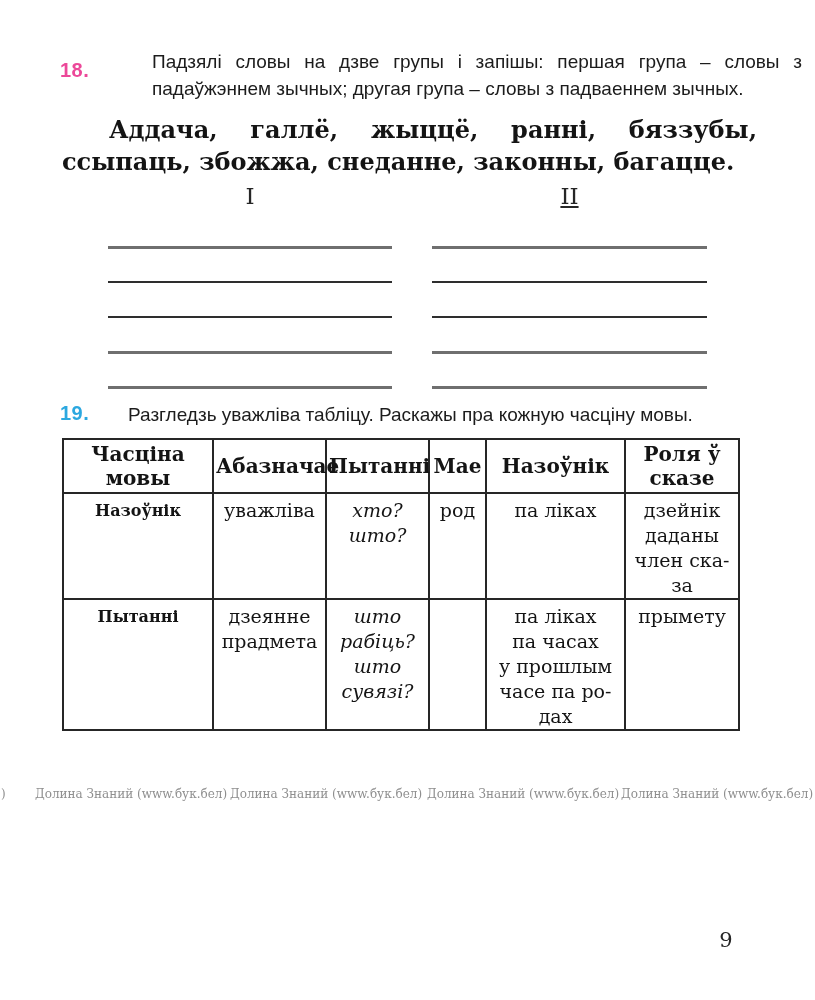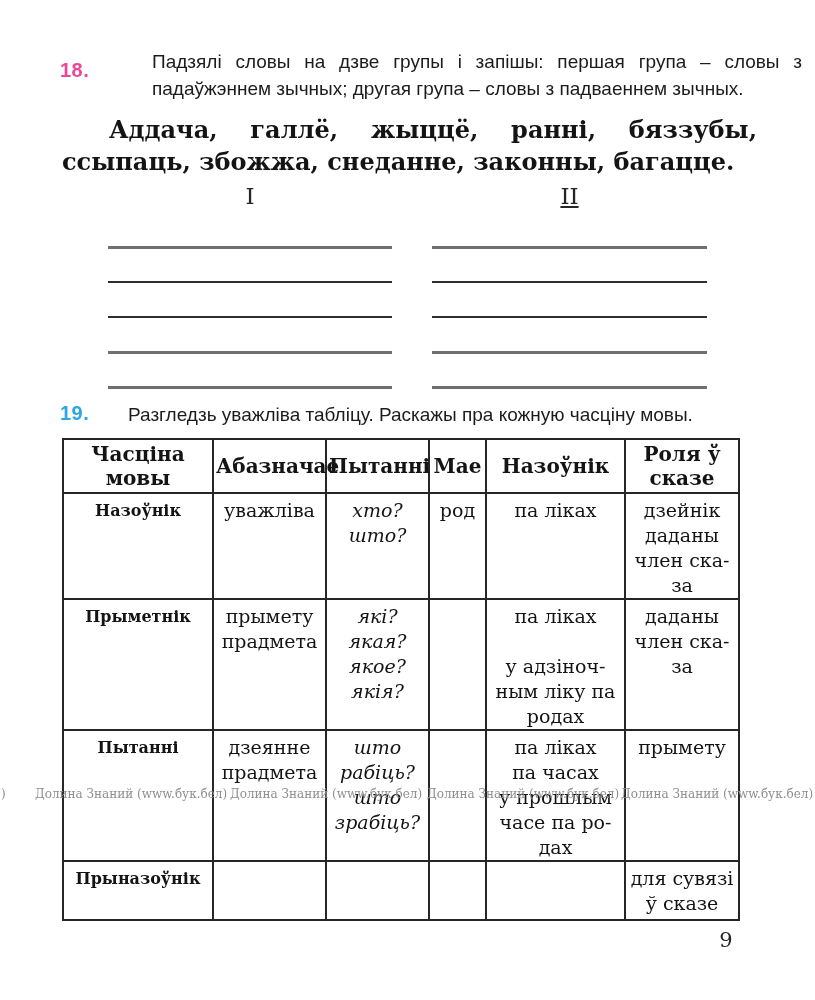--- a/index.html
+++ b/index.html
@@ -112,62 +112,35 @@
           <td class="col1">уважліва</td>
           <td class="col2">хто?
 што?</td>
           <td class="col3">род</td>
           <td class="col4">па ліках</td>
           <td class="col5">дзейнік
 даданы
 член ска-
 за</td>
         </tr>
-        <tr class="r1">
-          <td class="col0">Прыметнік</td>
-          <td class="col1">прымету
-прадмета</td>
-          <td class="col2">які?
-якая?
-якое?
-якія?</td>
-          <td class="col3"></td>
-          <td class="col4">па ліках
-
-у адзіноч-
-ным ліку па
-родах</td>
-          <td class="col5">даданы
-член ска-
-за</td>
-        </tr>
         <tr class="r2">
           <td class="col0">Пытанні</td>
           <td class="col1">дзеянне
 прадмета</td>
           <td class="col2">што
 рабіць?
 што
-зрабіць?</td>
+сувязі?</td>
           <td class="col3"></td>
           <td class="col4">па ліках
 па часах
 у прошлым
 часе па ро-
 дах</td>
           <td class="col5">прымету</td>
-        </tr>
-        <tr class="r3">
-          <td class="col0">Прыназоўнік</td>
-          <td class="col1"></td>
-          <td class="col2"></td>
-          <td class="col3"></td>
-          <td class="col4"></td>
-          <td class="col5">для сувязі
-ў сказе</td>
         </tr>
       </tbody>
   </table>
 </div>
 
 <div class="abs wm wm-frag">)</div>
 <div class="abs wm wm-1">Долина Знаний (www.бук.бел)</div>
 <div class="abs wm wm-2">Долина Знаний (www.бук.бел)</div>
 <div class="abs wm wm-3">Долина Знаний (www.бук.бел)</div>
 <div class="abs wm wm-4">Долина Знаний (www.бук.бел)</div>

